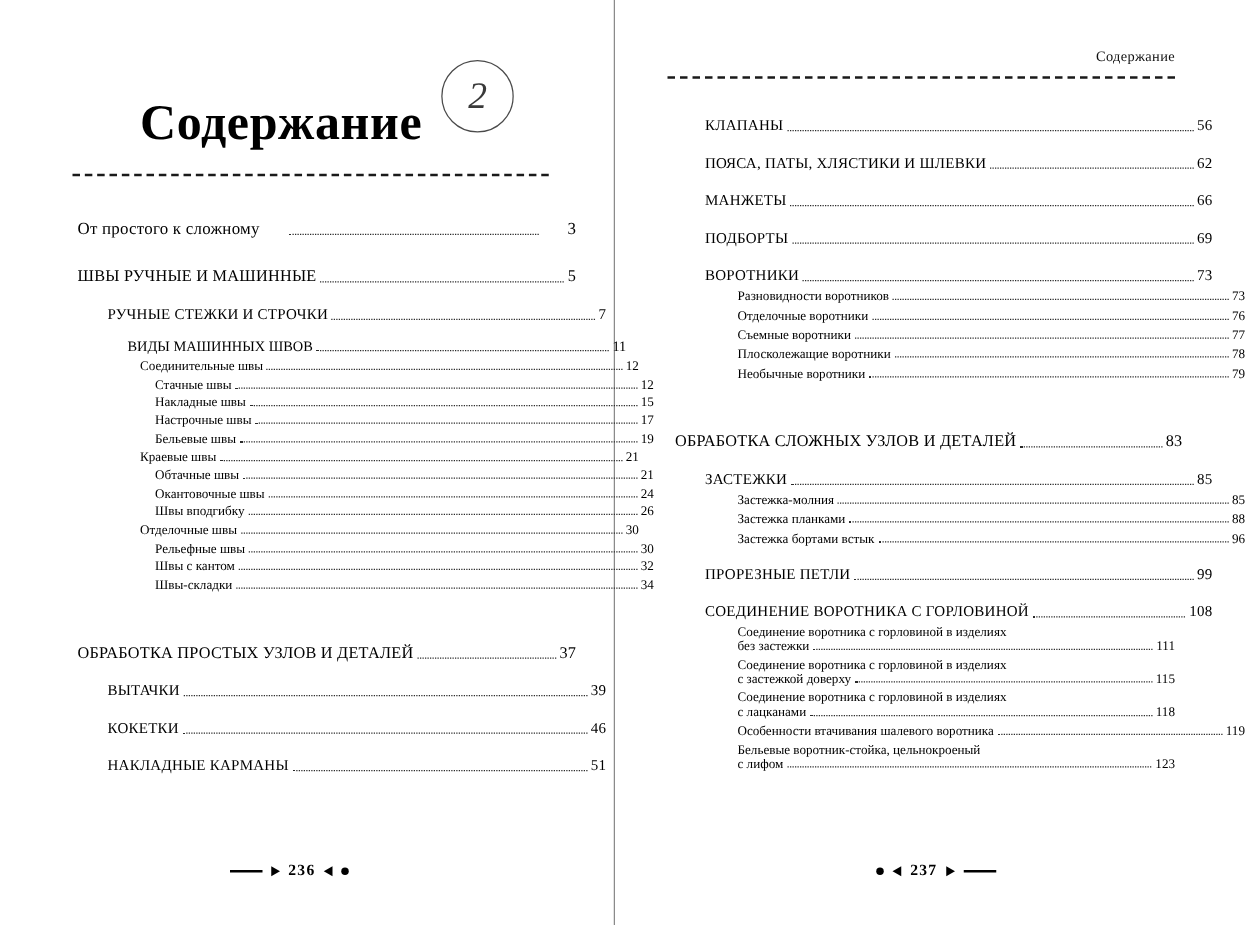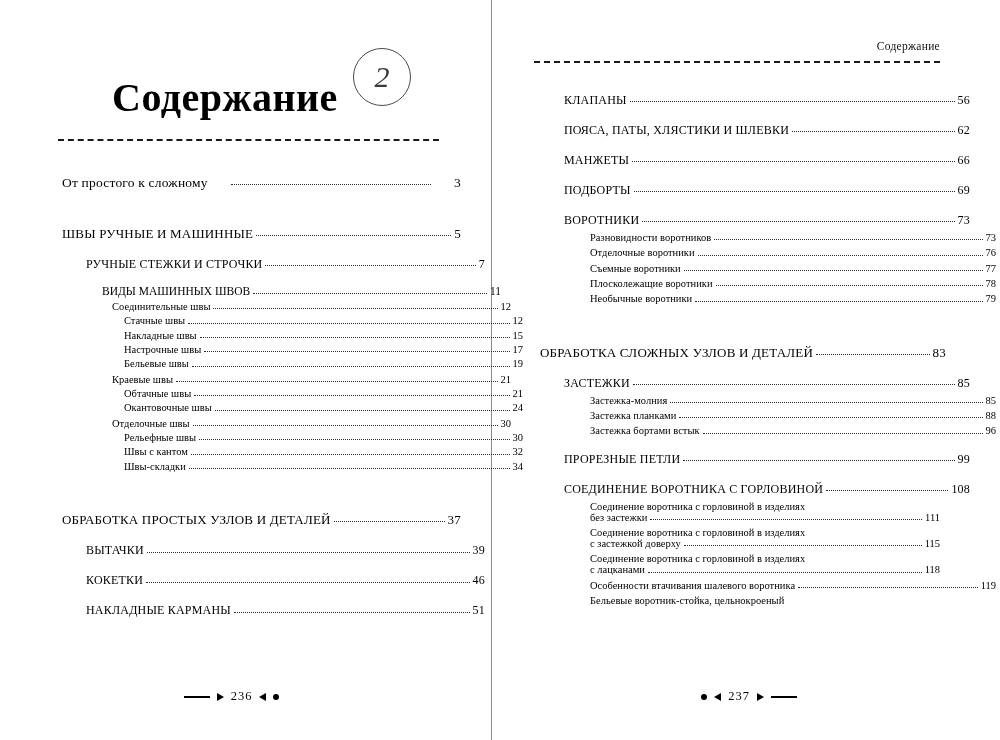--- a/index.html
+++ b/index.html
@@ -76,40 +76,40 @@
     font-size: 30px;
     line-height: 56px;
     text-align: center;
     font-style: italic;
   }
   .toc {
     margin-top: 34px;
   }
   .entry {
     display: flex;
-    align-items: flex-start;
+    align-items: flex-end;
     width: 100%;
   }
   .entry .txt {
     white-space: nowrap;
   }
   .entry .leader {
     flex: 1 1 auto;
     border-bottom: 1px dotted #2a2a2a;
     margin: 0 3px 3px 3px;
     height: 0.7em;
   }
   .entry .pg {
     white-space: nowrap;
     font-size: inherit;
   }
 
   
   .lvl-a { font-size: 13.5px; margin-left: 6px; margin-top: 17px; letter-spacing: 0.2px; gap: 20px; }
-  .lvl-b { font-size: 13px; margin-left: 6px; margin-top: 35px; letter-spacing: 0.2px; }
+  .lvl-b { font-size: 13px; margin-left: 6px; margin-top: 22px; letter-spacing: 0.2px; }
   .lvl-c { font-size: 12px; margin-left: 30px; margin-top: 15px; letter-spacing: 0.2px; }
   .lvl-d { font-size: 11.5px; margin-left: 46px; margin-top: 13px; }
   .lvl-e { font-size: 10.5px; margin-left: 56px; margin-top: 4px; }
   .lvl-f { font-size: 10.5px; margin-left: 68px; margin-top: 3px; }
 
   .gap-big { margin-top: 40px; }
 
   .wrap2 {
     font-size: 10.5px;
     margin-left: 56px;
@@ -117,21 +117,21 @@
   }
   .wrap2 .line1 { white-space: nowrap; }
 
   .folio {
     position: absolute;
     bottom: 36px;
     left: 0;
     right: 0;
     text-align: center;
     font-size: 12.5px;
-    font-weight: normal;
+    font-weight: bold;
     letter-spacing: 1px;
   }
   .folio-left { padding-right: 28px; }
   .folio-right { padding-left: 6px; }
   .folio-inner {
     display: inline-flex;
     align-items: center;
     gap: 7px;
   }
   .orn-line {
@@ -219,20 +219,25 @@
         </div>
         <div class="entry lvl-f ">
           <span class="txt">Обтачные швы</span>
           <span class="leader"></span>
           <span class="pg">21</span>
         </div>
         <div class="entry lvl-f ">
           <span class="txt">Окантовочные швы</span>
           <span class="leader"></span>
           <span class="pg">24</span>
+        </div>
+        <div class="entry lvl-f ">
+          <span class="txt">Швы вподгибку</span>
+          <span class="leader"></span>
+          <span class="pg">26</span>
         </div>
         <div class="entry lvl-e ">
           <span class="txt">Отделочные швы</span>
           <span class="leader"></span>
           <span class="pg">30</span>
         </div>
         <div class="entry lvl-f ">
           <span class="txt">Рельефные швы</span>
           <span class="leader"></span>
           <span class="pg">30</span>
@@ -392,20 +397,25 @@
             <span class="pg">118</span>
           </div>
         </div>
         <div class="entry lvl-e ">
           <span class="txt">Особенности втачивания шалевого воротника</span>
           <span class="leader"></span>
           <span class="pg">119</span>
         </div>
         <div class="wrap2 ">
           <div class="line1">Бельевые воротник-стойка, цельнокроеный</div>
+          <div class="entry">
+            <span class="txt">с лифом</span>
+            <span class="leader"></span>
+            <span class="pg">123</span>
+          </div>
         </div>
       </div>
     <div class="folio folio-right">
       <span class="folio-inner">
         <span class="orn-dot"></span>
         <span class="orn-arrow-l"></span>
         <span>237</span>
         <span class="orn-arrow-r"></span>
         <span class="orn-line"></span>
       </span>

